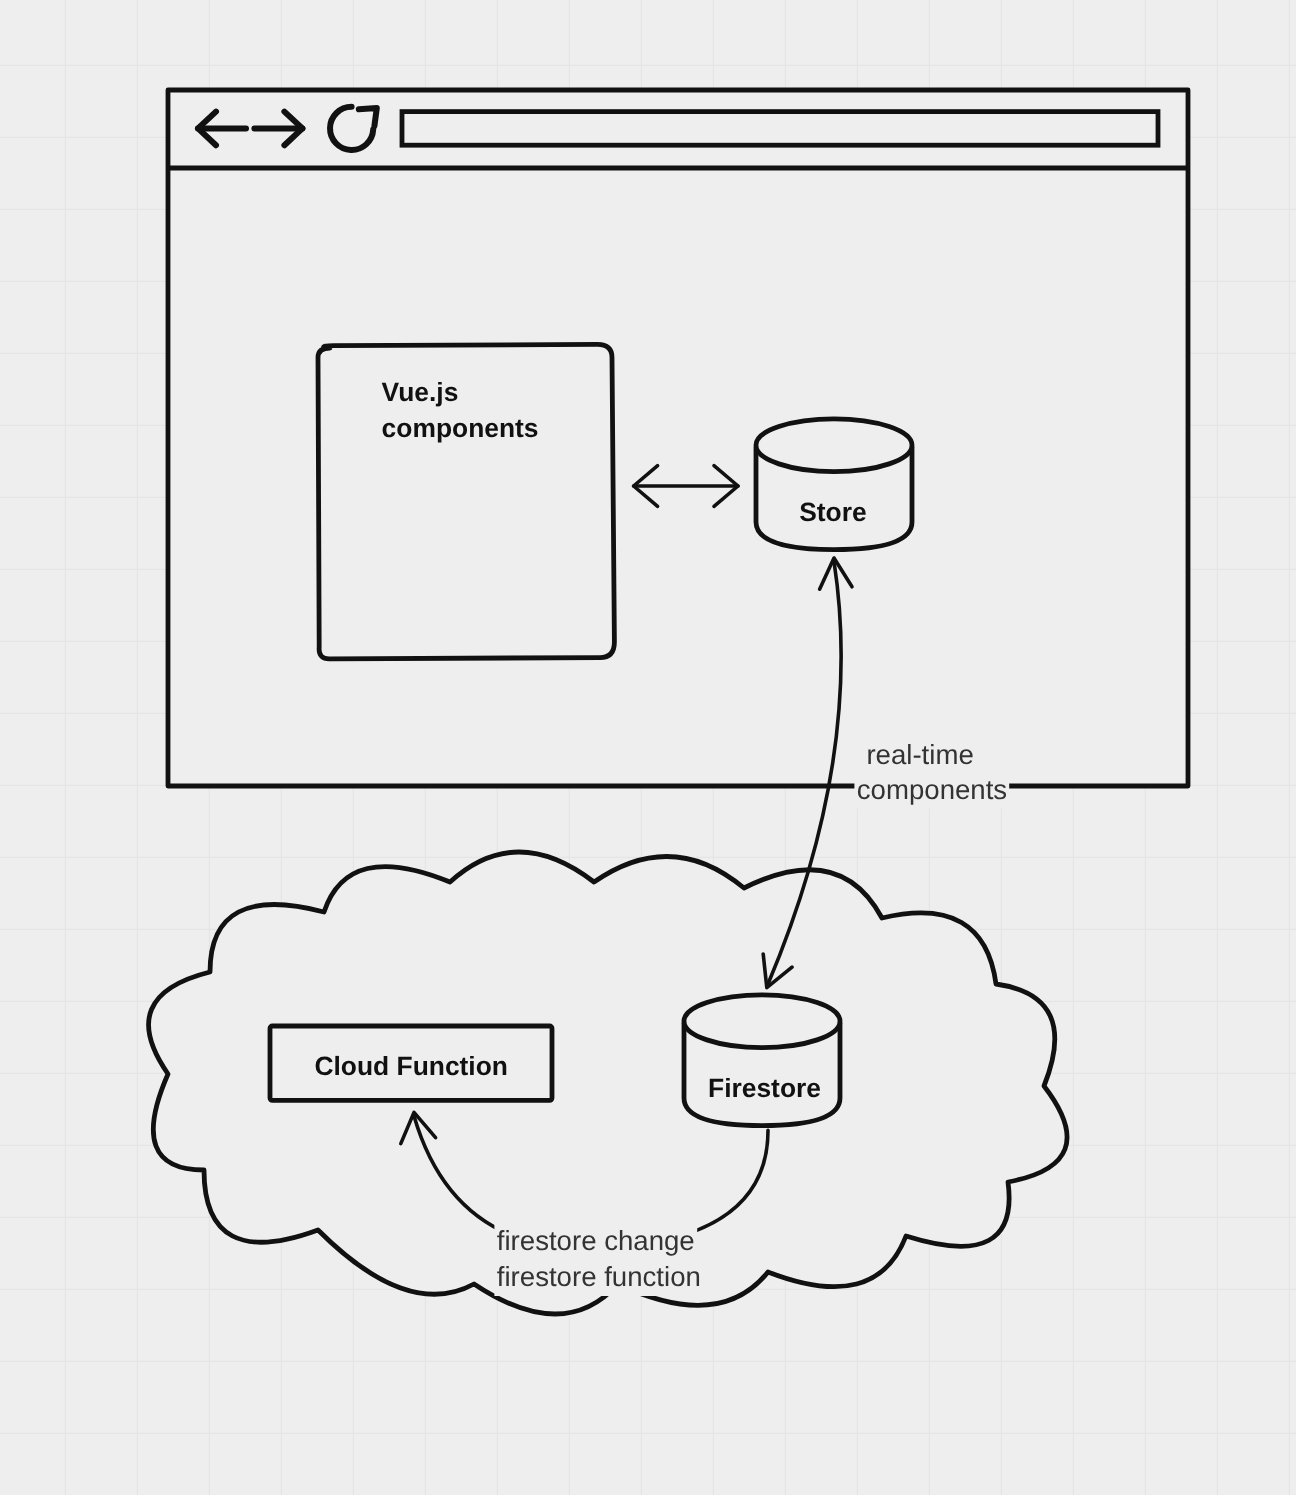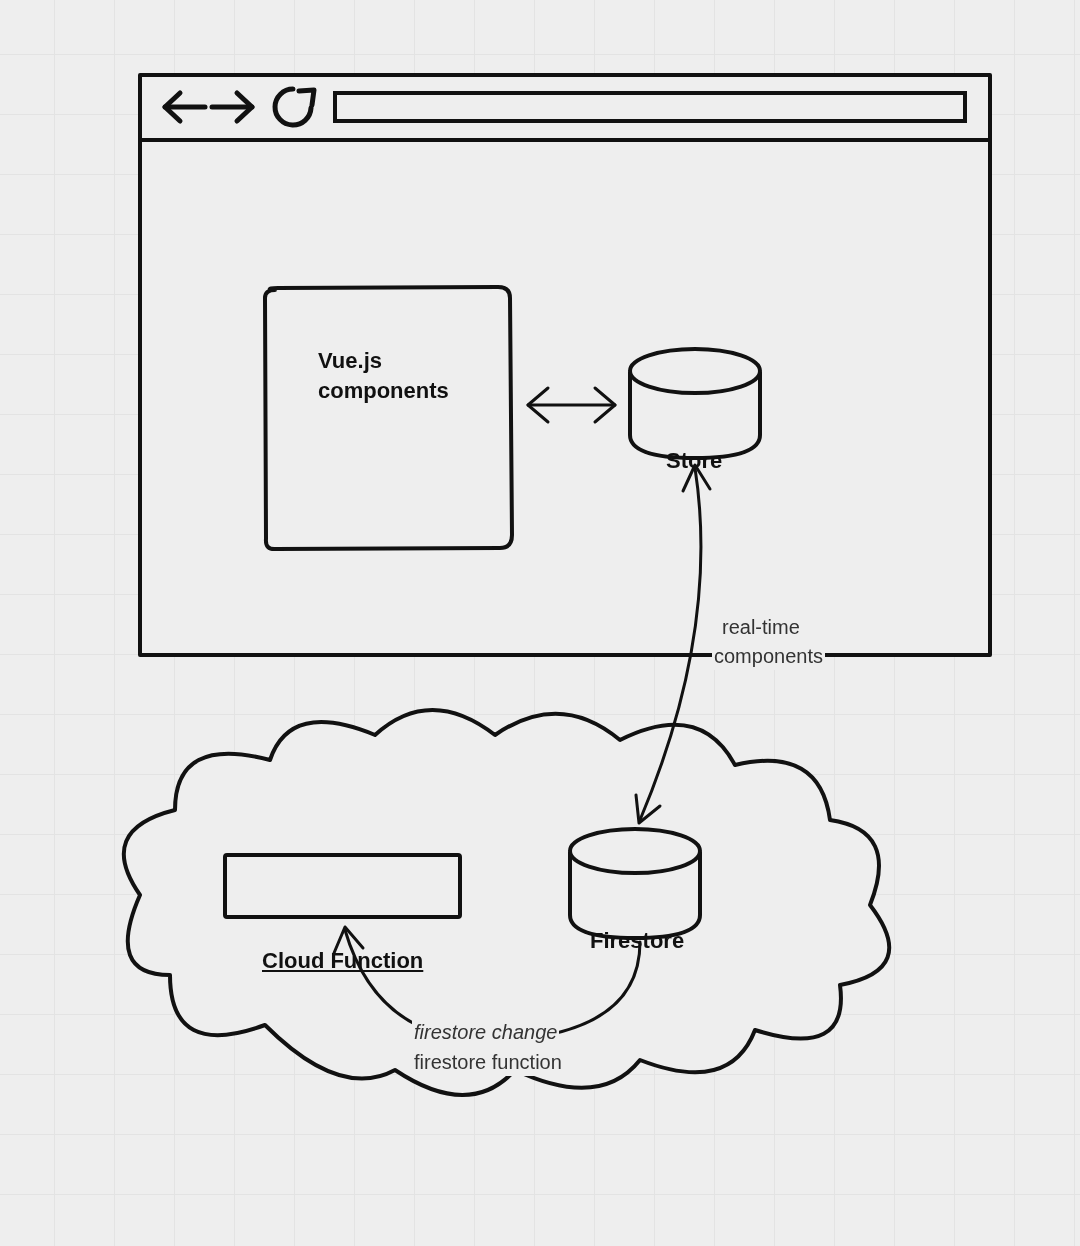--- a/index.html
+++ b/index.html
@@ -21,25 +21,24 @@
       left: 0;
       width: 1080px;
       height: 1246px;
     }
     .label {
       position: absolute;
       font-size: 22px;
       font-weight: bold;
       color: #111;
       line-height: 1.35;
-      margin-top: 34px;
     }
     .conn-label {
       position: absolute;
-      font-size: 20px;
+      font-size: 23px;
       font-weight: normal;
       color: #333;
       text-align: center;
       line-height: 1.4;
       background-color: #eeeeee;
       padding: 0 2px;
     }
   </style>
 </head>
 <body>
@@ -121,20 +120,20 @@
 
   <g stroke="#111" stroke-width="3" fill="none" stroke-linecap="round" stroke-linejoin="round">
     <path d="M 640 942 Q 640 1030 510 1040 Q 380 1050 345 930"></path>
     <path d="M 334 953 L 345 927 L 363 948"></path>
   </g>
 </svg>
 
 <div class="label" style="left:318px; top:312px;">Vue.js</div>
 <div class="label" style="left:318px; top:342px;">components</div>
 <div class="label" style="left:666px; top:412px;text-align:right;">Store</div>
-<div class="label" style="left:262px; top:912px;text-decoration:underline;">Cloud Function</div>
+<div class="label" style="left:262px; top:874px;">Cloud Function</div>
 <div class="label" style="left:590px; top:892px;">Firestore</div>
 
 <div class="conn-label" style="left:720px; top:613px;">real-time</div>
 <div class="conn-label" style="left:712px; top:642px;">components</div>
 
-<div class="conn-label" style="left:412px; top:1018px;font-style:italic;">firestore change</div>
+<div class="conn-label" style="left:412px; top:1018px;">firestore change</div>
 <div class="conn-label" style="left:412px; top:1048px;">firestore function</div>
 
 </body></html>

